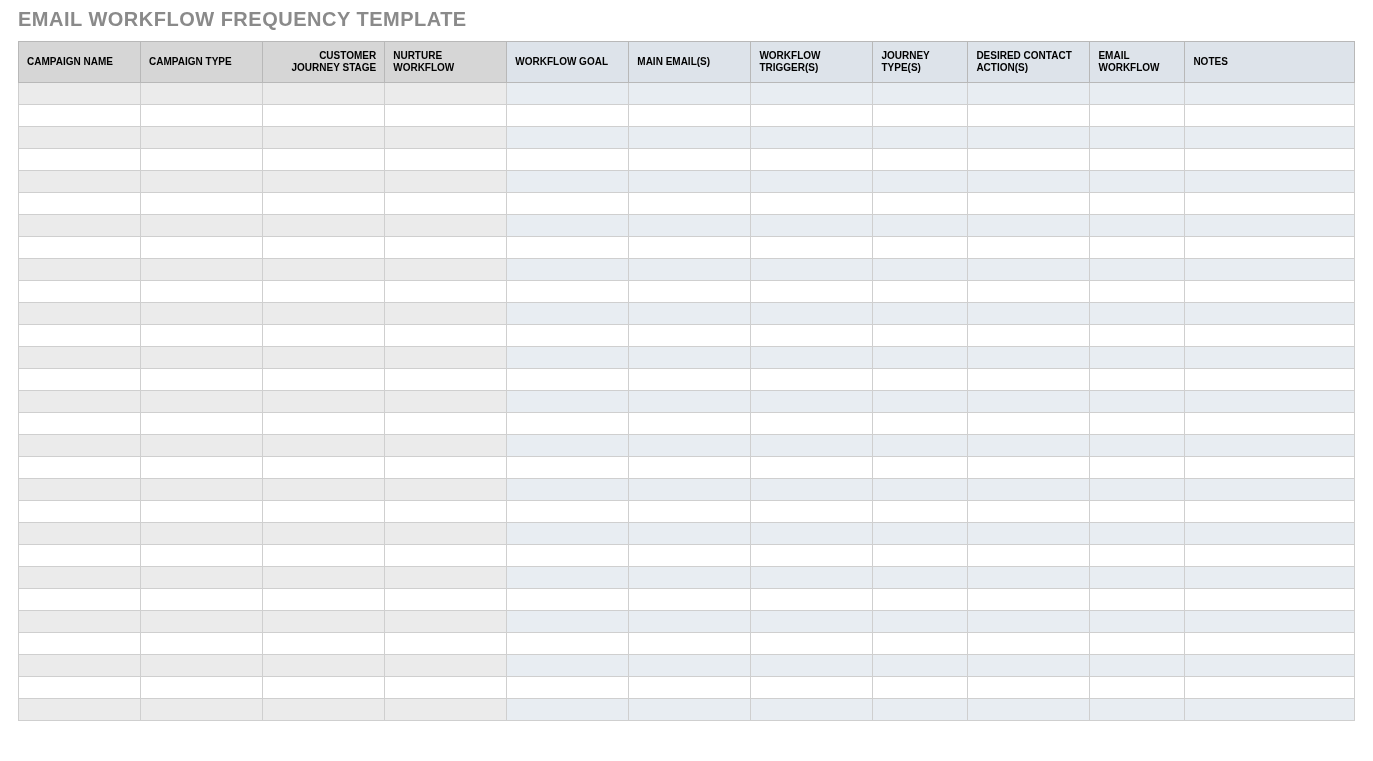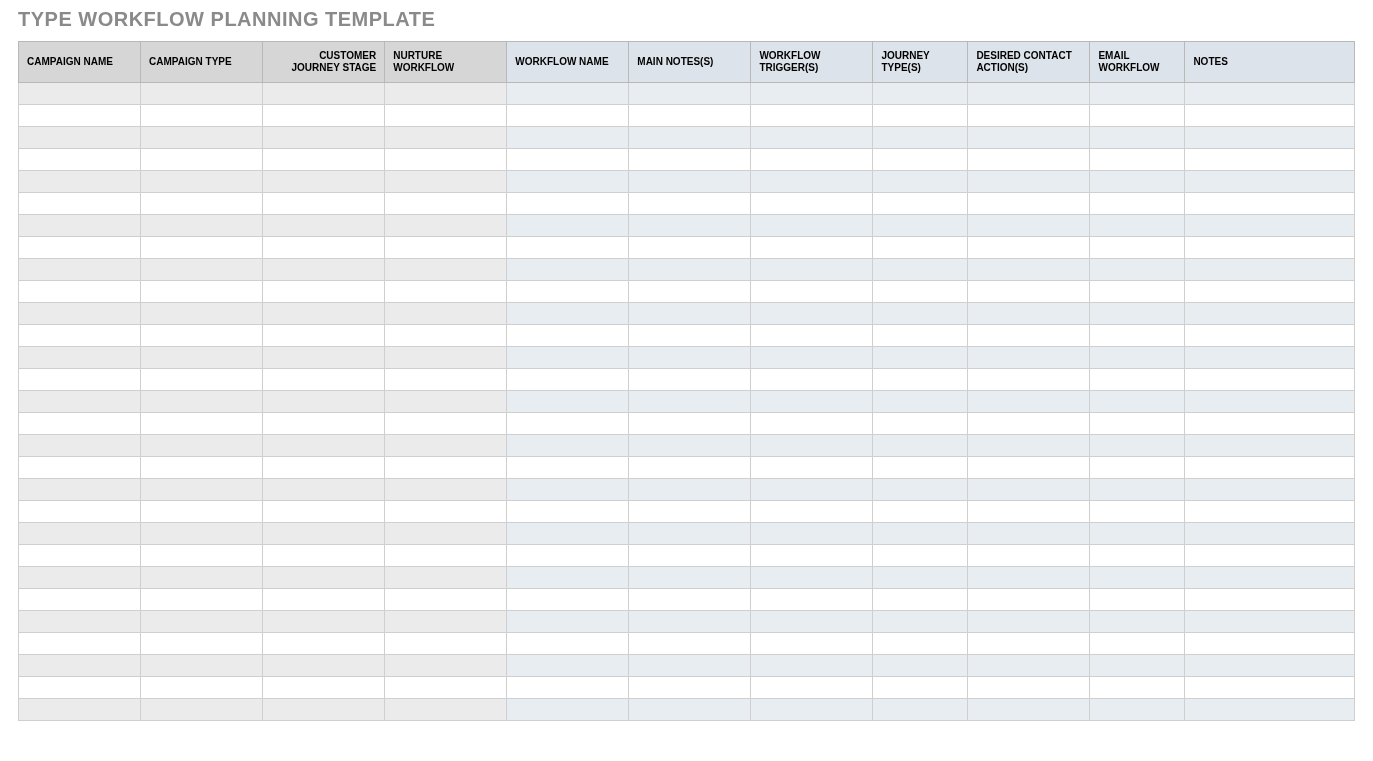--- a/index.html
+++ b/index.html
@@ -68,32 +68,32 @@
     .c6 { width: 9%; }
     .c7 { width: 9%; }
     .c8 { width: 7%; }
     .c9 { width: 9%; }
     .c10 { width: 7%; }
     .c11 { width: 12.5%; margin-top: 29px; }
   </style>
 </head>
 <body>
 
-<div class="title">TYPE WORKFLOW PLANNING TEMPLATE</div>
+<div class="title">EMAIL WORKFLOW FREQUENCY TEMPLATE</div>
 
 <div class="table-wrap">
   <table>
     <thead>
       <tr>
         <th class="grey-head c1">CAMPAIGN NAME</th>
         <th class="grey-head c2">CAMPAIGN TYPE</th>
         <th class="grey-head c3">CUSTOMER JOURNEY STAGE</th>
         <th class="grey-head c4">NURTURE WORKFLOW</th>
-        <th class="blue-head c5">WORKFLOW NAME</th>
-        <th class="blue-head c6">MAIN NOTES(S)</th>
+        <th class="blue-head c5">WORKFLOW GOAL</th>
+        <th class="blue-head c6">MAIN EMAIL(S)</th>
         <th class="blue-head c7">WORKFLOW TRIGGER(S)</th>
         <th class="blue-head c8">JOURNEY TYPE(S)</th>
         <th class="blue-head c9">DESIRED CONTACT ACTION(S)</th>
         <th class="blue-head c10">EMAIL WORKFLOW</th>
         <th class="blue-head c11">NOTES</th>
       </tr>
     </thead>
     <tbody id="tbody">
     <tr class="odd">
           <td class="grey-col"></td>

